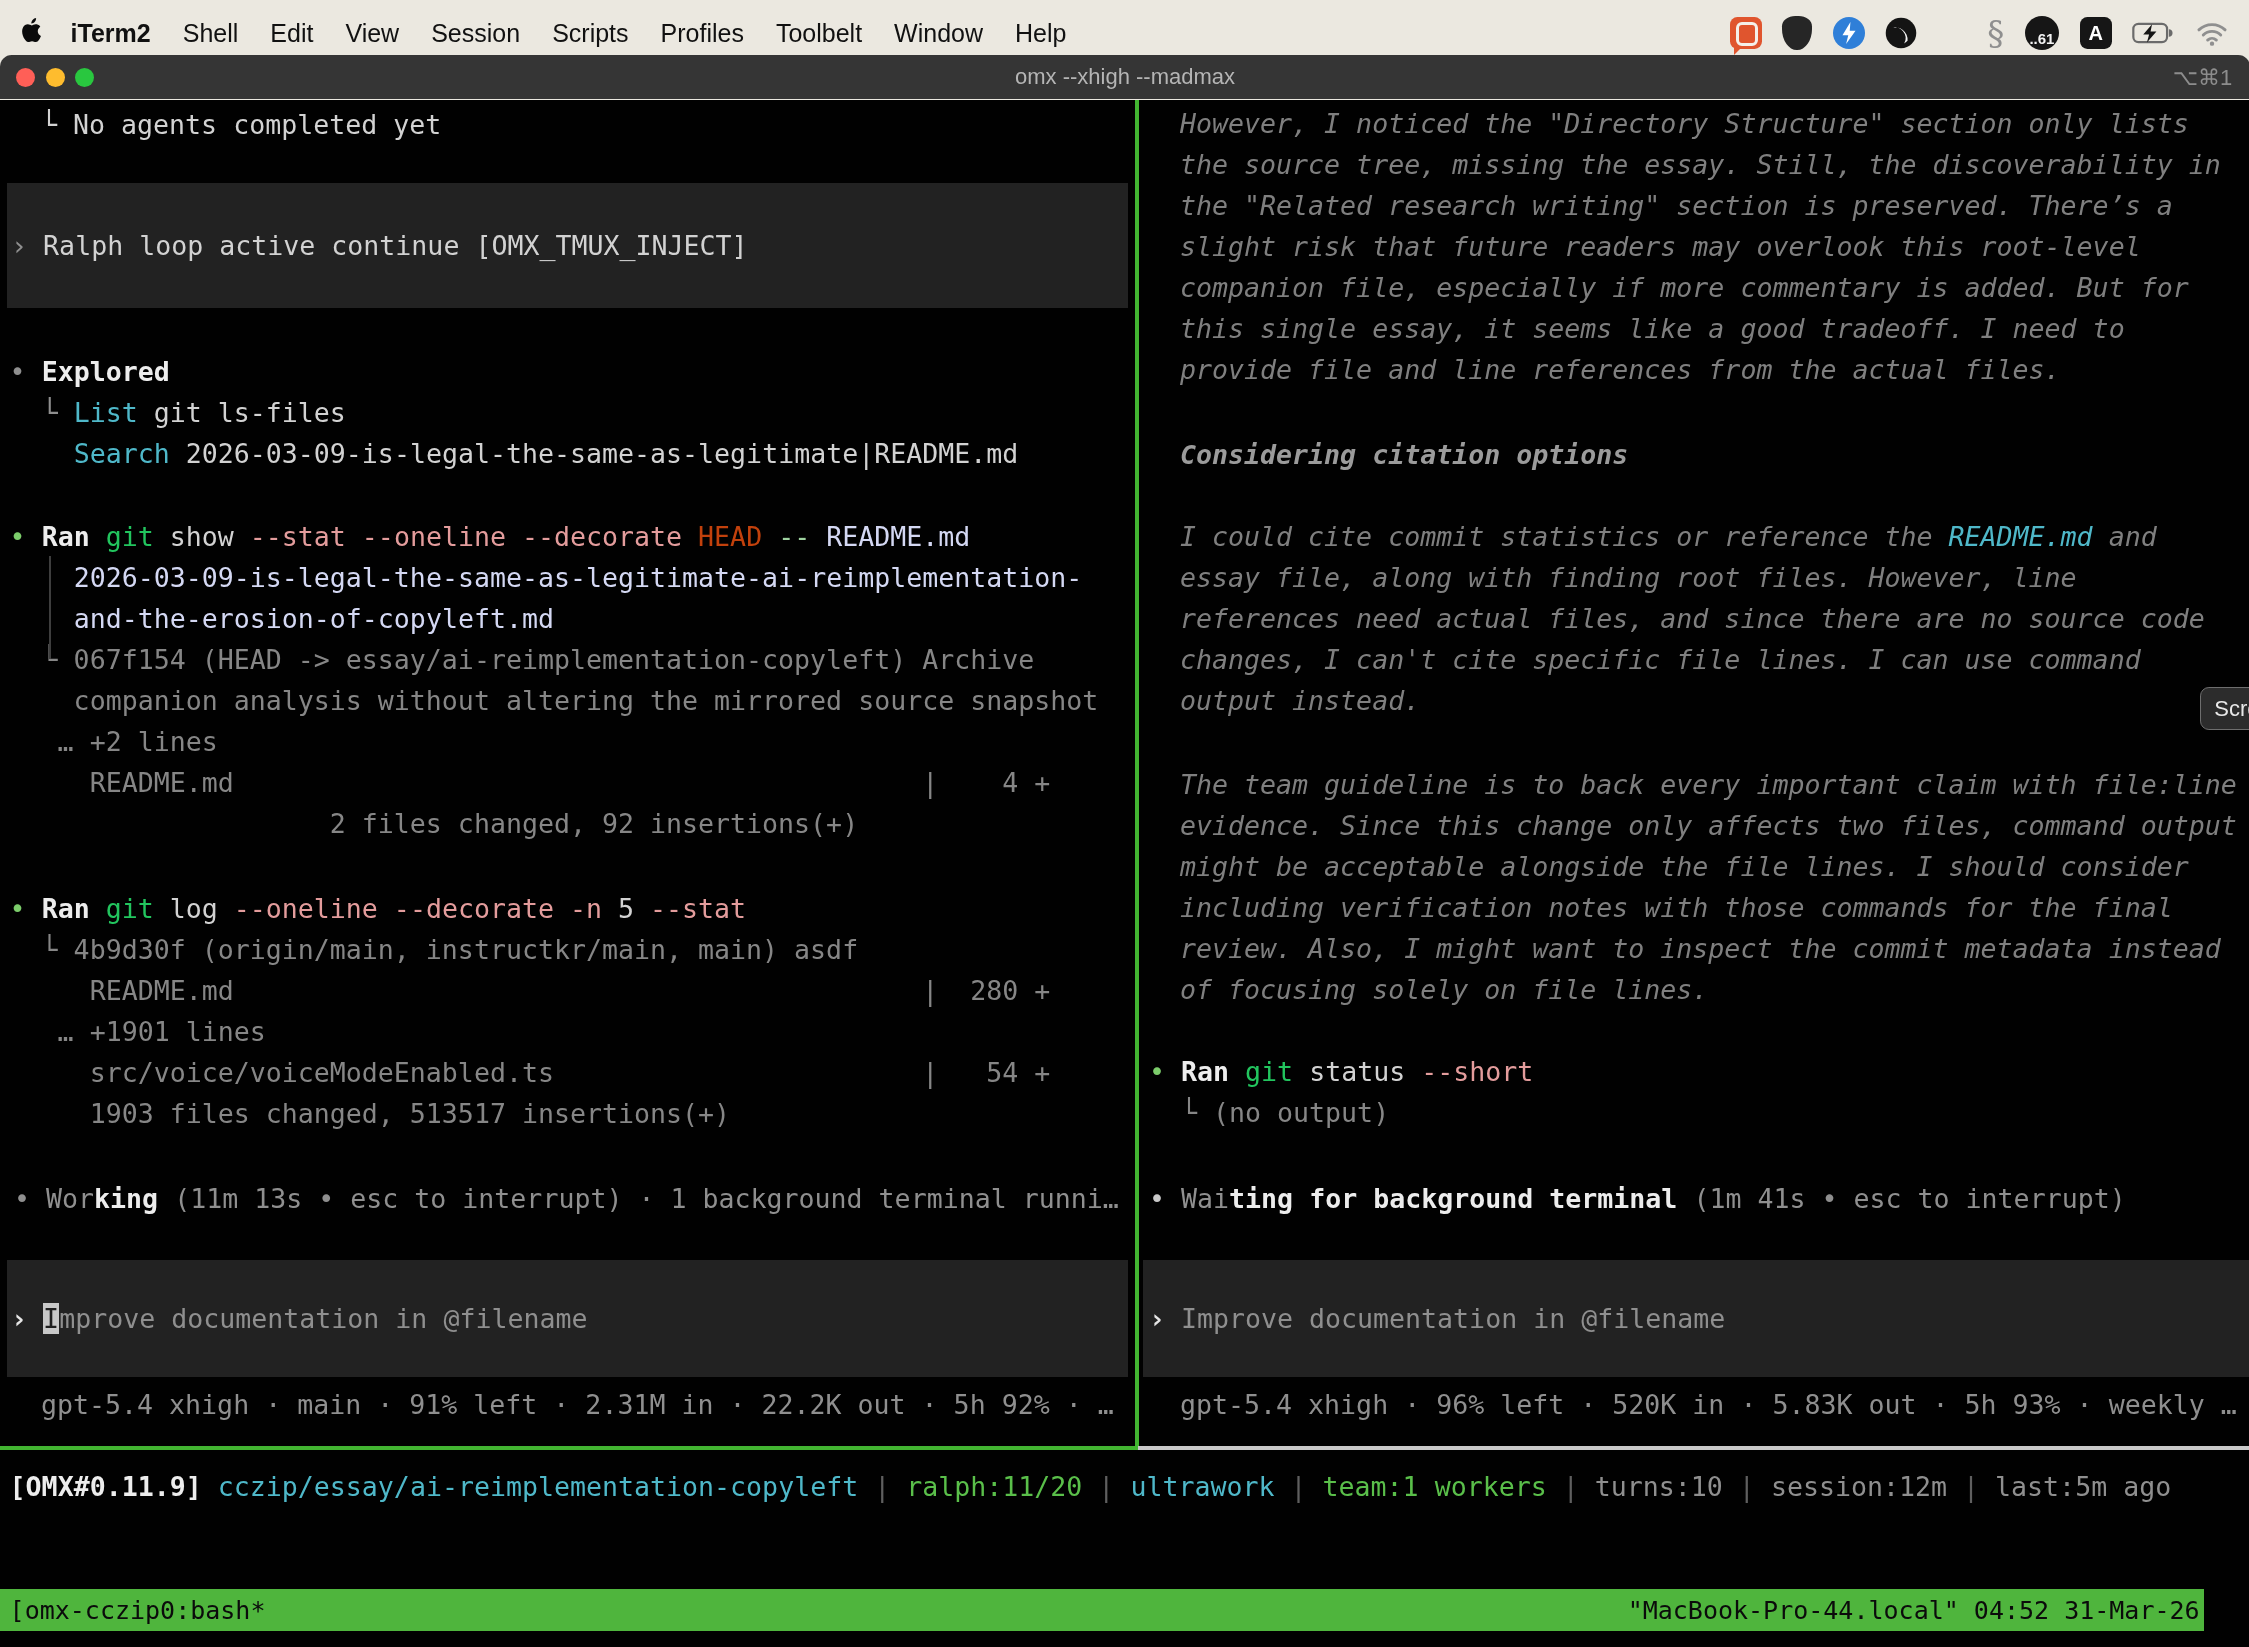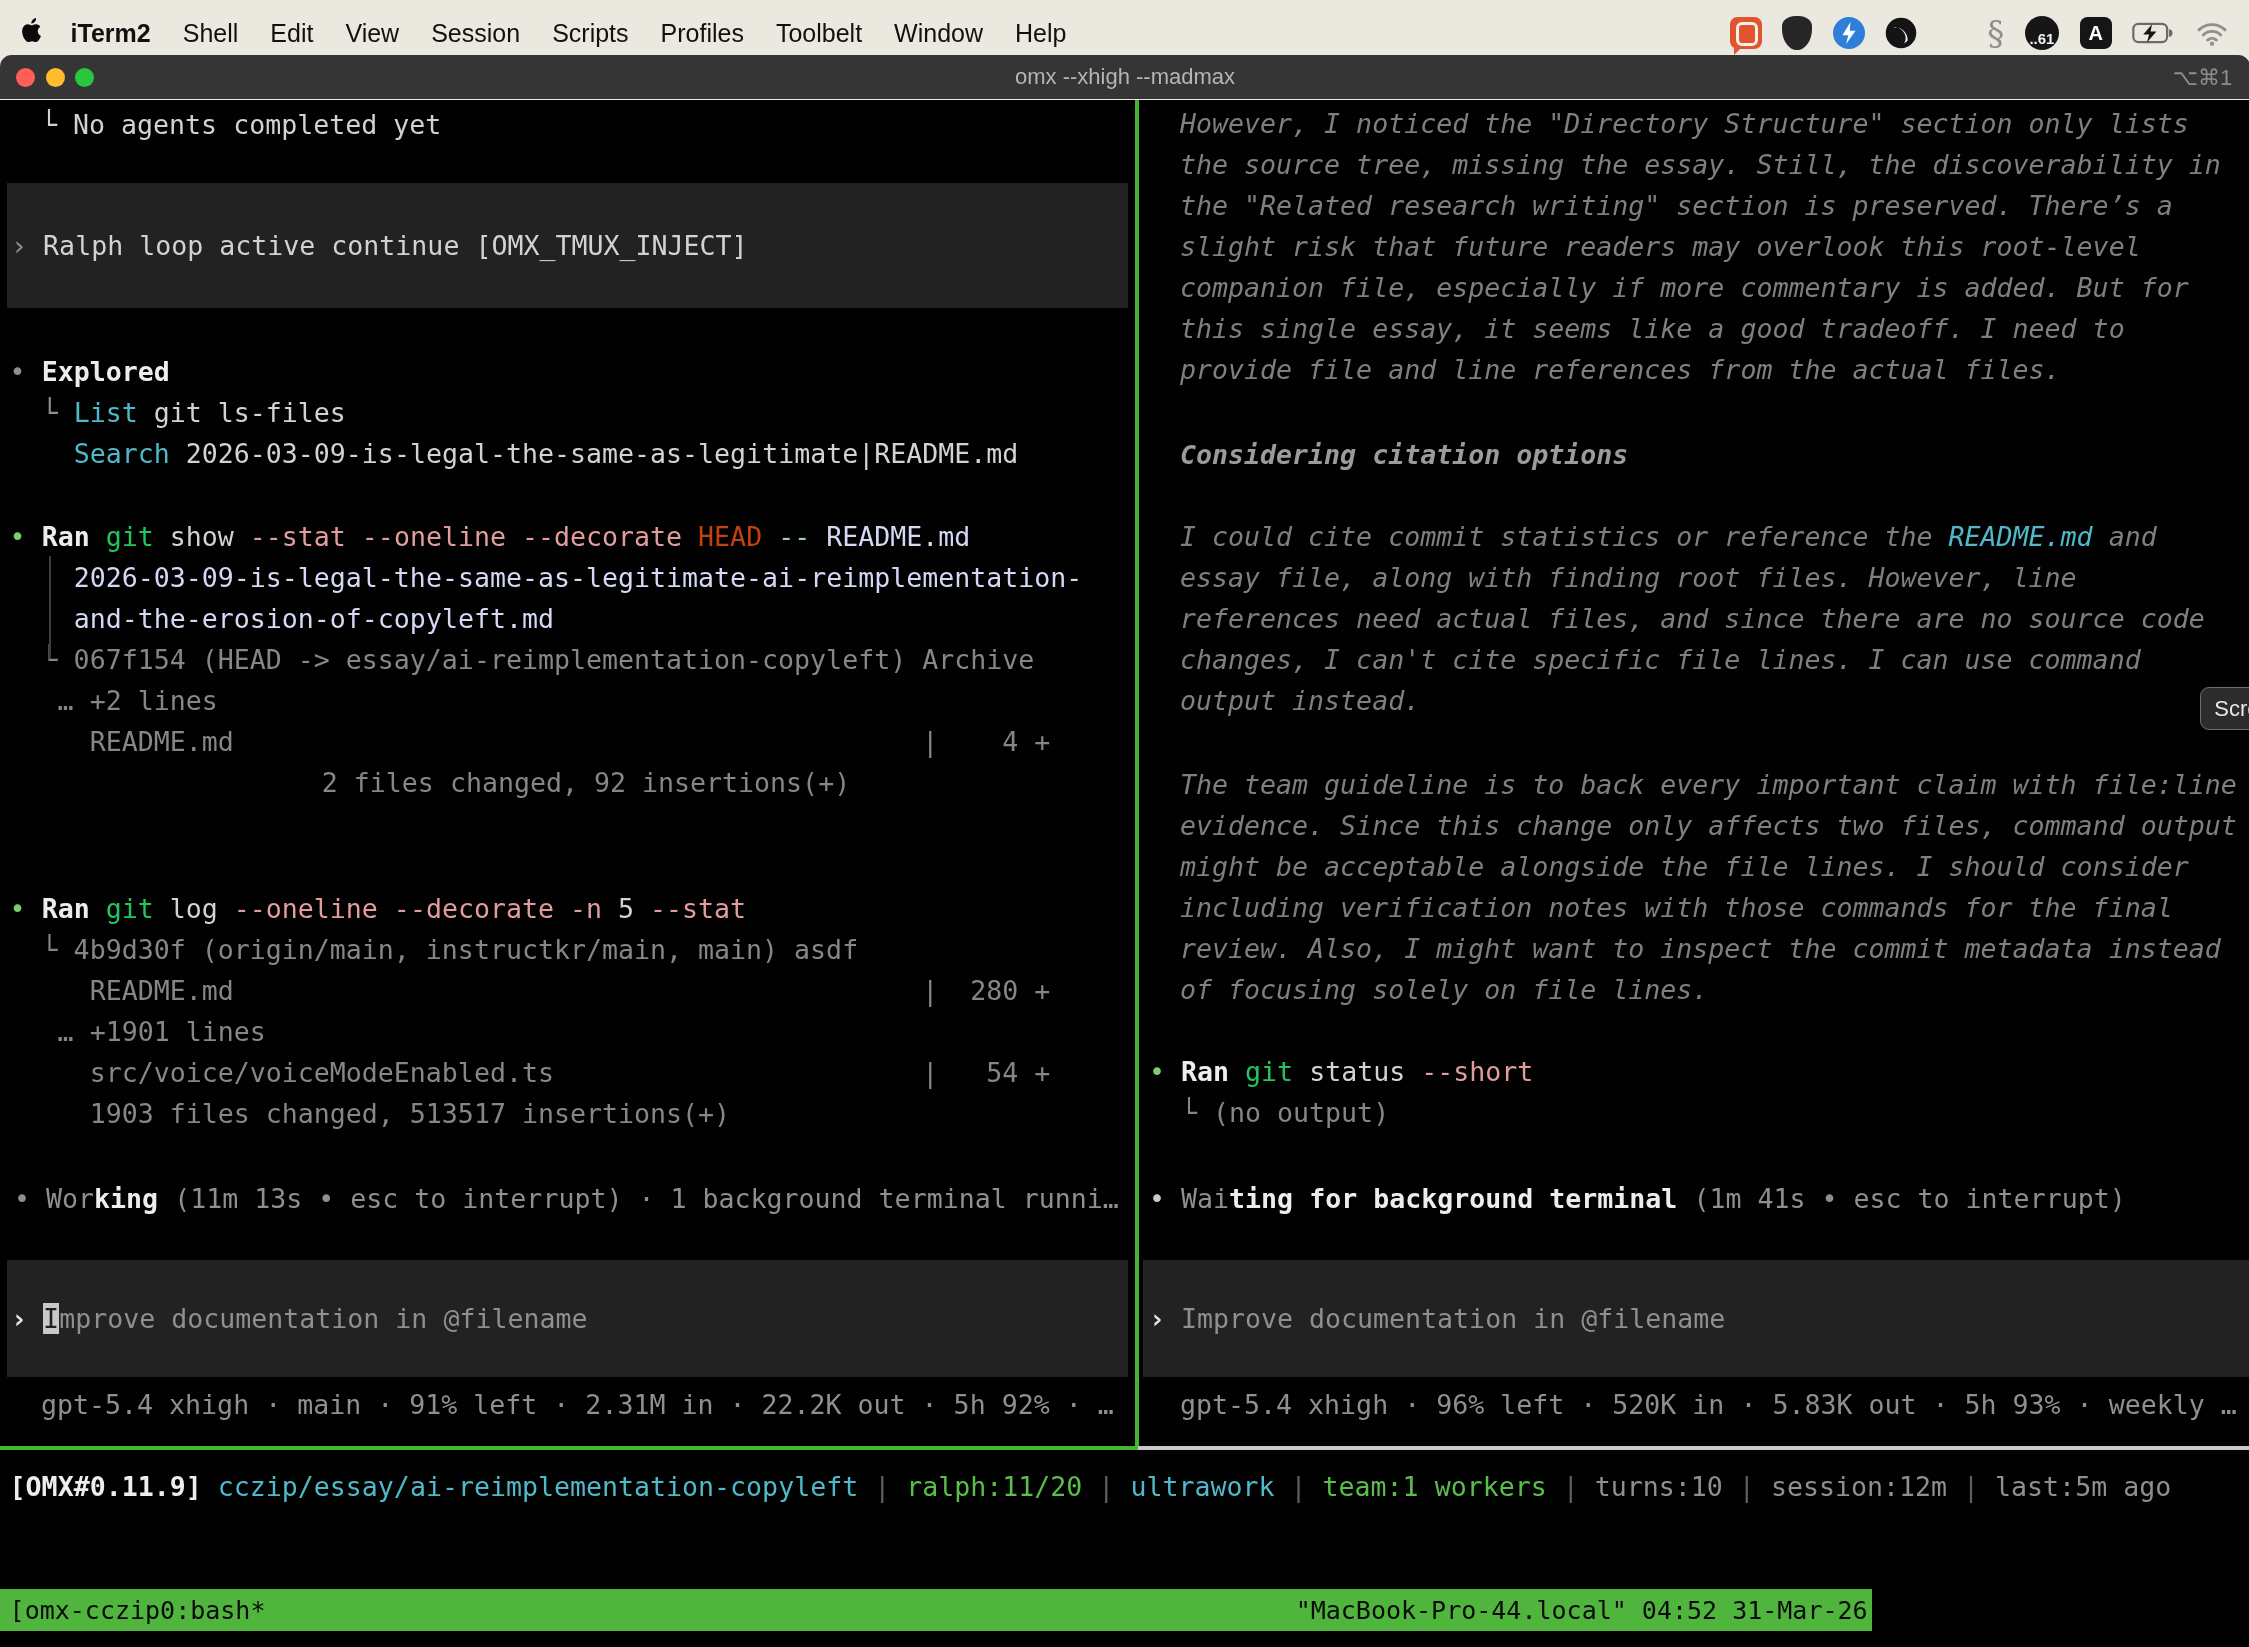--- a/index.html
+++ b/index.html
@@ -57,21 +57,21 @@
   .prompt{color:#e6e6e6;font-weight:bold;}
   .guide{background:#3e3e3e;width:2.2px;}
   #divider{left:1135px;top:0;width:3.7px;height:1346px;background:#42b531;}
   #hline-l{left:0;top:1346px;width:1138px;height:3.7px;background:#42b531;}
   #hline-r{left:1138px;top:1346px;width:1112px;height:3.7px;background:#c9c9c9;}
   #tooltip{left:2200px;top:587px;height:43px;width:89px;background:#2c2c2c;border:1.5px solid #6e6e6e;border-radius:8.9px;
            color:#e8e8e8;font-family:"Liberation Sans",sans-serif;font-size:22px;line-height:41px;padding-left:13.3px;box-sizing:border-box;}
   #omx-status{left:9.6px;top:1366px;}
   .sep{color:#5f5f5f;}
   .omx-grn{color:#5abf4a;}
-  #tmuxbar{left:0;top:1489px;width:1872px;height:42px;background:#4fb53d;color:#0b0b0b;
+  #tmuxbar{left:0;top:1489px;width:2204px;height:42px;background:#4fb53d;color:#0b0b0b;
            display:flex;align-items:center;justify-content:space-between;padding:0 4.4px 0 9.6px;box-sizing:border-box;}
 </style>
 </head>
 <body>
 
 <div id="desktop-top"></div>
 <div id="menubar">
   <span>
     <svg width="22" height="26.6" viewBox="0 0 30 36">
       <path fill="#0b0b0b" d="M21.5 19c0-4 3.4-5.9 3.5-6-1.9-2.8-4.8-3.2-5.8-3.2-2.5-.3-4.8 1.5-6 1.5-1.3 0-3.2-1.4-5.2-1.4-2.7 0-5.2 1.6-6.5 4-2.8 4.9-.7 12.1 2 16.1 1.3 2 2.9 4.2 5 4.1 2-.1 2.8-1.3 5.2-1.3 2.4 0 3.1 1.3 5.2 1.3 2.2 0 3.5-2 4.8-3.9 1.5-2.2 2.1-4.4 2.2-4.5-.1-.1-4.4-1.7-4.4-6.7z"></path>
@@ -169,20 +169,21 @@
     <div class="line"><span class="g">• </span><span class="b">Explored</span></div>
     <div class="line"><span class="g">  </span><span class="g">└ </span><span class="cy">List</span><span class="w"> git ls-files</span></div>
     <div class="line"><span class="g">  </span><span class="g">  </span><span class="cy">Search</span><span class="w"> 2026-03-09-is-legal-the-same-as-legitimate|README.md</span></div>
   </div>
 
   <div class="abs" style="left:9.6px;top:416px;">
     <div class="line"><span class="bl-grn">• </span><span class="b">Ran </span><span class="blue">git </span><span class="w">show </span><span class="pink">--stat --oneline --decorate </span><span class="lav">HEAD </span><span class="dgrn">-- </span><span class="lavf">README.md</span></div>
     <div class="line"><span>    </span><span class="lavf">2026-03-09-is-legal-the-same-as-legitimate-ai-reimplementation-</span></div>
     <div class="line"><span>    </span><span class="lavf">and-the-erosion-of-copyleft.md</span></div>
     <div class="line o" style="padding-left:32px;">└ 067f154 (HEAD -&gt; essay/ai-reimplementation-copyleft) Archive</div>
+    <div class="line o" style="padding-left:32px;">  companion analysis without altering the mirrored source snapshot</div>
     <div class="line o" style="padding-left:32px;"> … +2 lines</div>
     <div class="line o" style="padding-left:32px;">   README.md                                           |    4 +</div>
     <div class="line o" style="padding-left:32px;text-align:center;">   2 files changed, 92 insertions(+)</div>
   </div>
   <div class="abs guide" style="left:49px;top:456px;height:103px;"></div>
 
   <div class="abs" style="left:9.6px;top:788px;">
     <div class="line"><span class="bl-grn">• </span><span class="b">Ran </span><span class="blue">git </span><span class="w">log </span><span class="pink">--oneline --decorate -n </span><span class="w">5 </span><span class="pink">--stat</span></div>
     <div class="line o" style="padding-left:32px;">└ 4b9d30f (origin/main, instructkr/main, main) asdf</div>
     <div class="line o" style="padding-left:32px;">   README.md                                           |  280 +</div>

